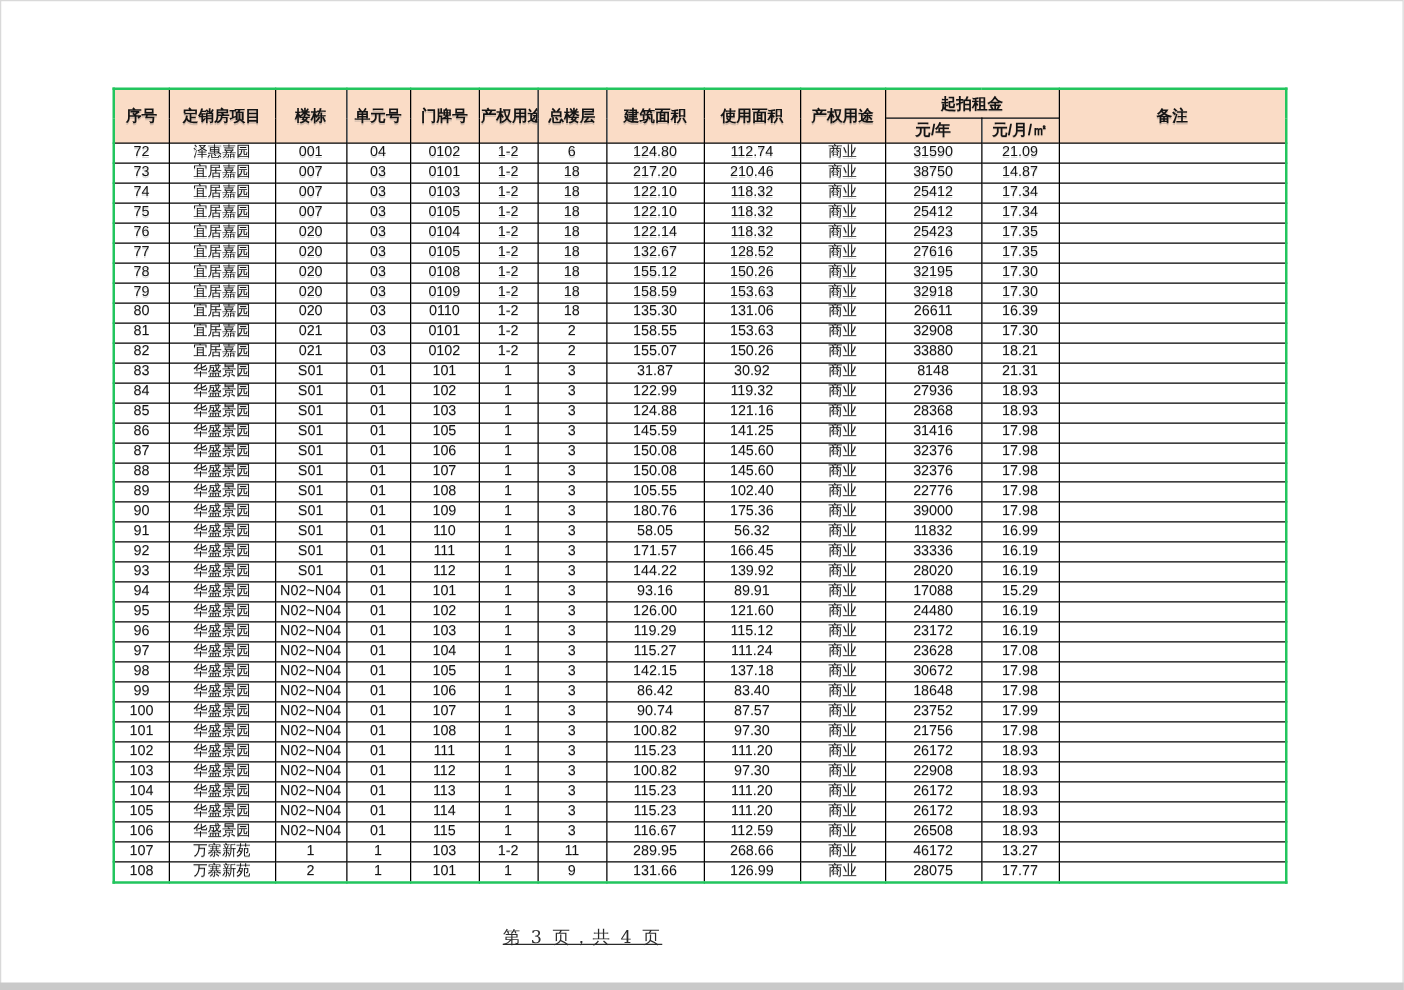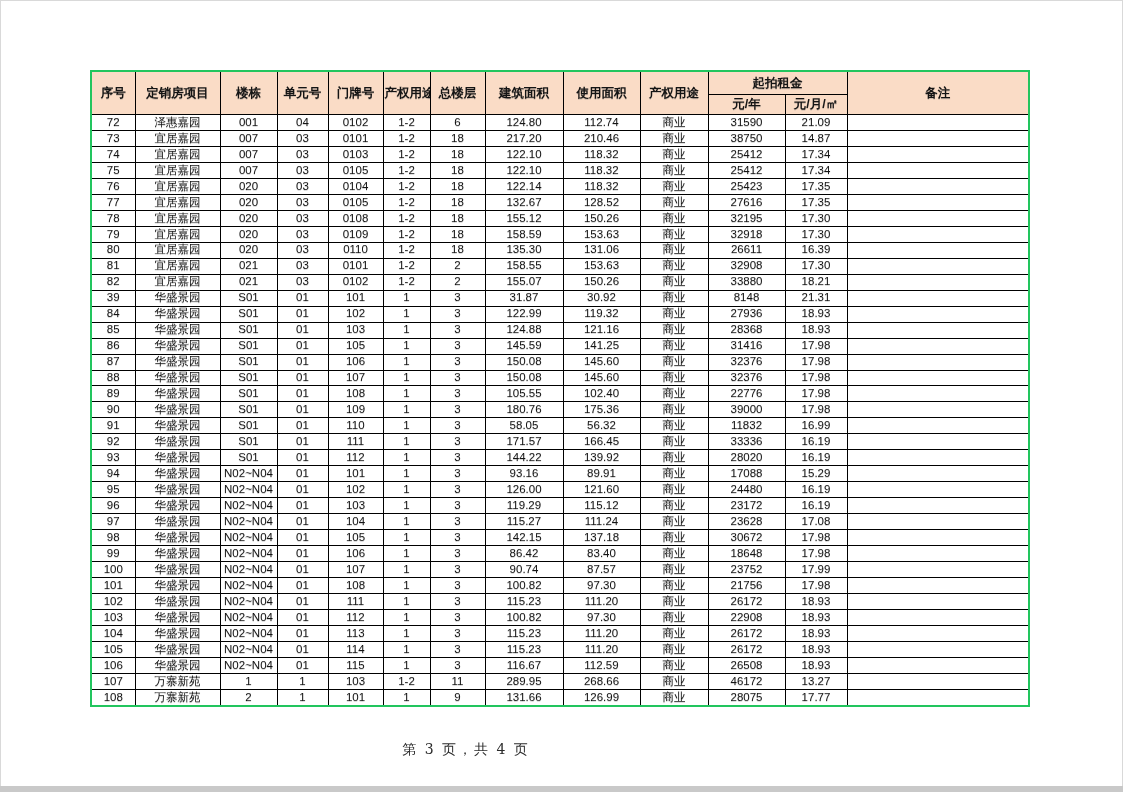--- a/index.html
+++ b/index.html
@@ -40,21 +40,21 @@
   table.rent-table tbody td{
     height:14.98px;
     font-size:11.5px;
     line-height:1;
     background:#ffffff;
   }
   .page-footer{
     position:absolute;left:0;top:741px;width:932px;
     text-align:center;
     font-family:"DejaVu Serif","Liberation Serif",serif;
-    font-size:14px;color:#2b2b2b;letter-spacing:2px;
+    font-size:14px;color:#2b2b2b;letter-spacing:2px;text-decoration:underline;
   }
 </style>
 </head>
 <body>
 
 <div class="page-frame"></div>
 
 <table class="rent-table">
   <colgroup>
     <col style="width:44px">
@@ -251,21 +251,21 @@
         <td>1-2</td>
         <td>2</td>
         <td>155.07</td>
         <td>150.26</td>
         <td>商业</td>
         <td>33880</td>
         <td>18.21</td>
         <td></td>
       </tr>
       <tr>
-        <td>39</td>
+        <td>83</td>
         <td>华盛景园</td>
         <td>S01</td>
         <td>01</td>
         <td>101</td>
         <td>1</td>
         <td>3</td>
         <td>31.87</td>
         <td>30.92</td>
         <td>商业</td>
         <td>8148</td>

